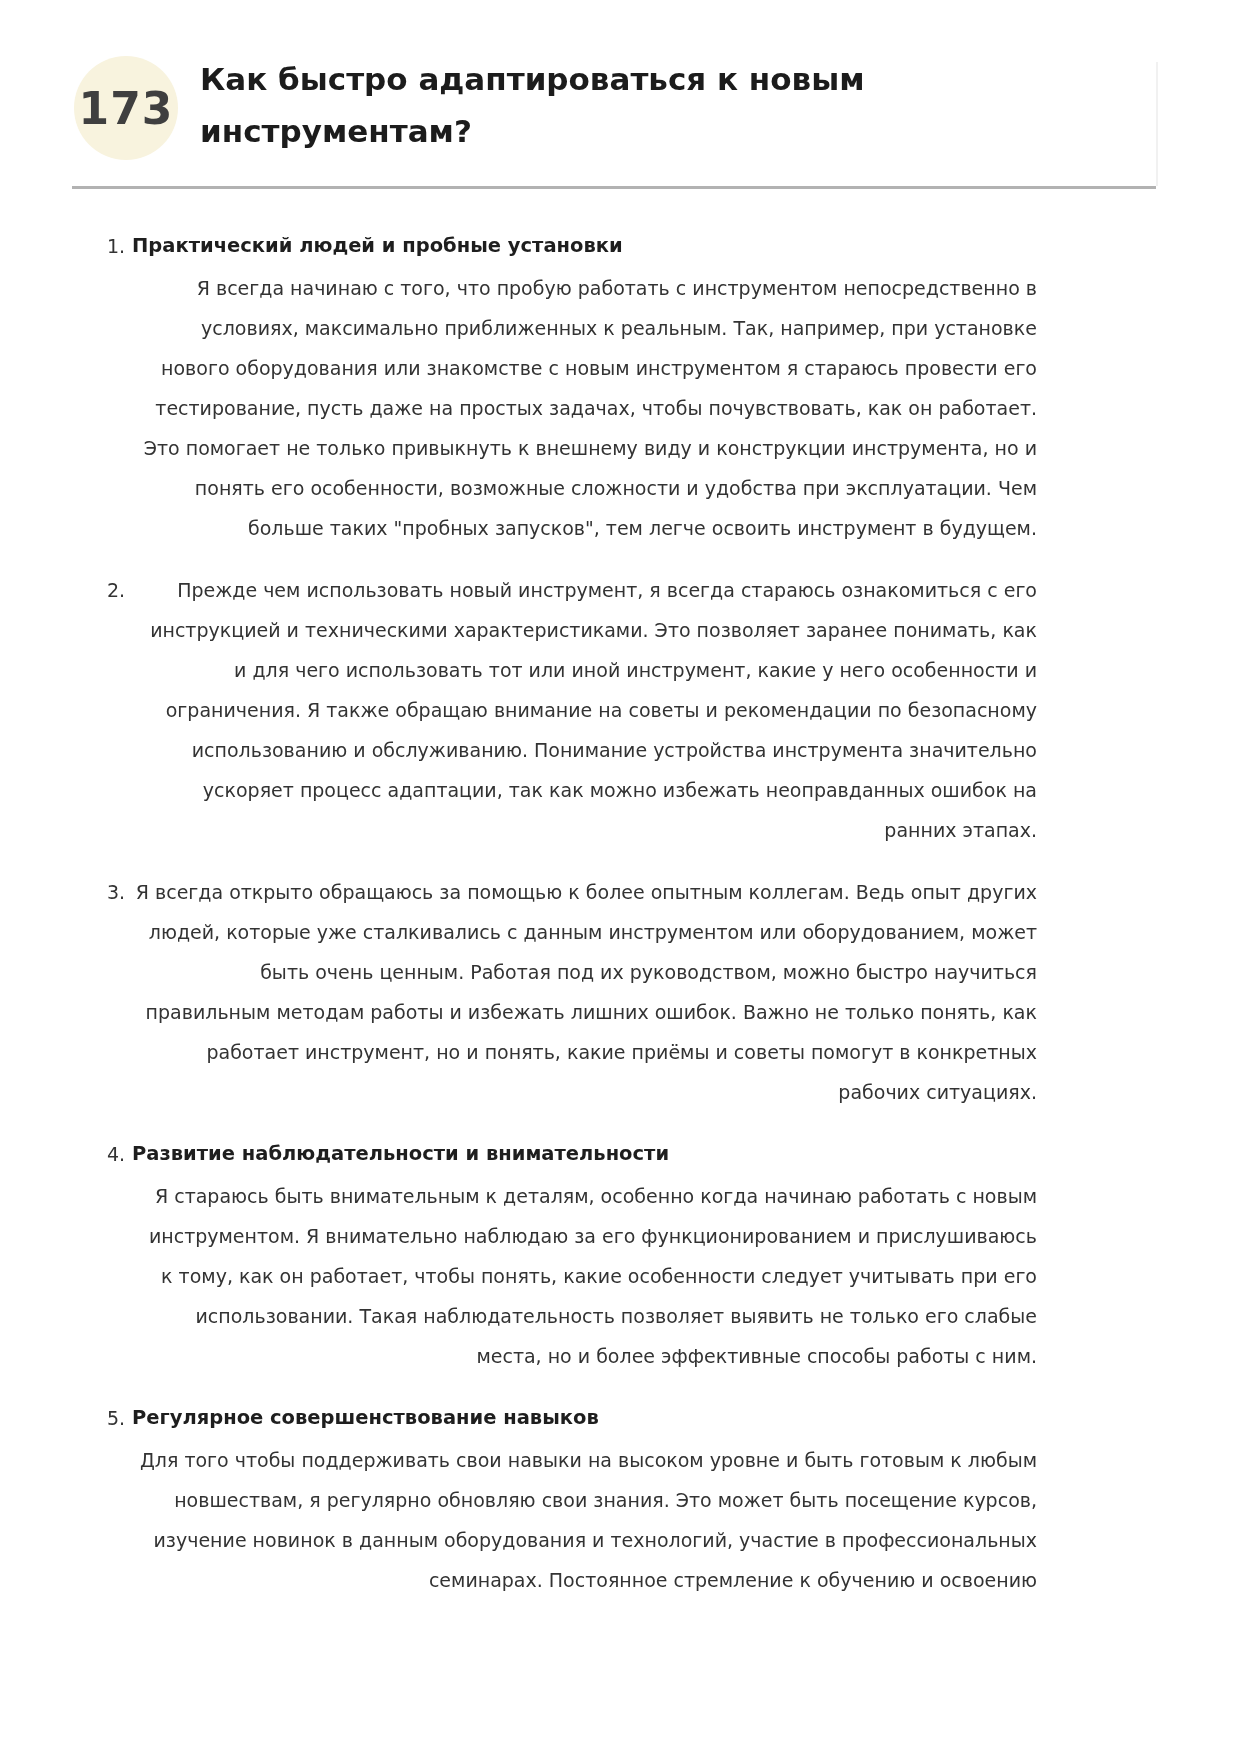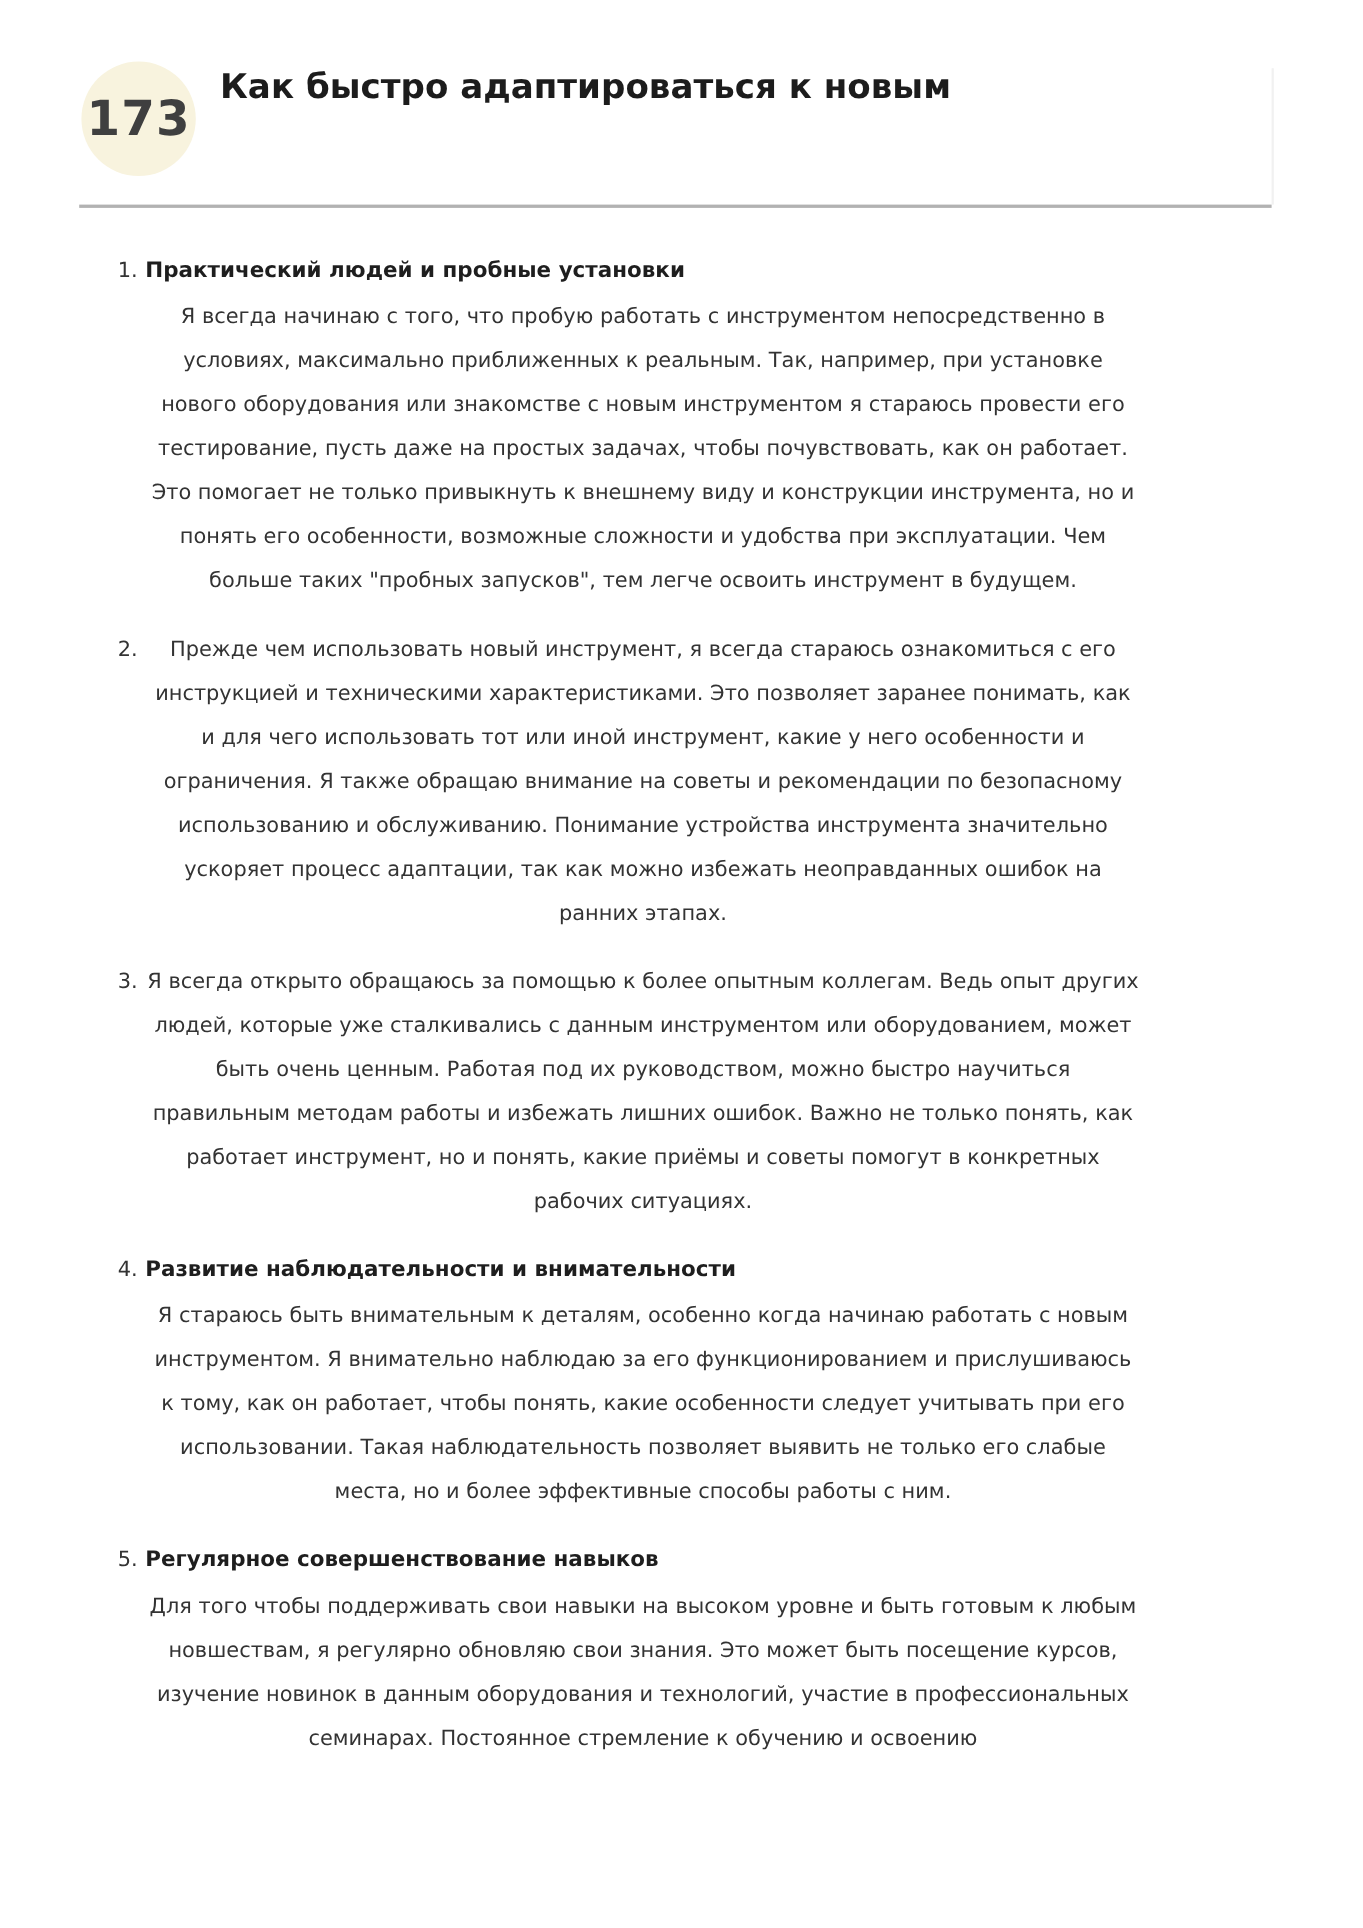--- a/index.html
+++ b/index.html
@@ -95,34 +95,35 @@
     font-size: 19.5px;
     font-weight: 700;
     line-height: 40px;
     color: #1e1e1e;
   }
   .item p {
     margin: 0;
     font-size: 19px;
     line-height: 40px;
     color: #333333;
-    text-align: center;
+    text-align: right;
   }
 </style>
 </head>
 <body>
 
 <div class="page">
 
   <header>
     <div class="q-badge">
       <span>173</span>
     </div>
     <h1 class="q-title">
       <span class="line">Как быстро адаптироваться к новым</span>
+      <span class="line">инструментам?</span>
     </h1>
     <div class="header-edge"></div>
     <div class="divider"></div>
   </header>
 
   <main class="answers">
 
     <section class="item">
       <div class="num">1.</div>
       <div class="content">

